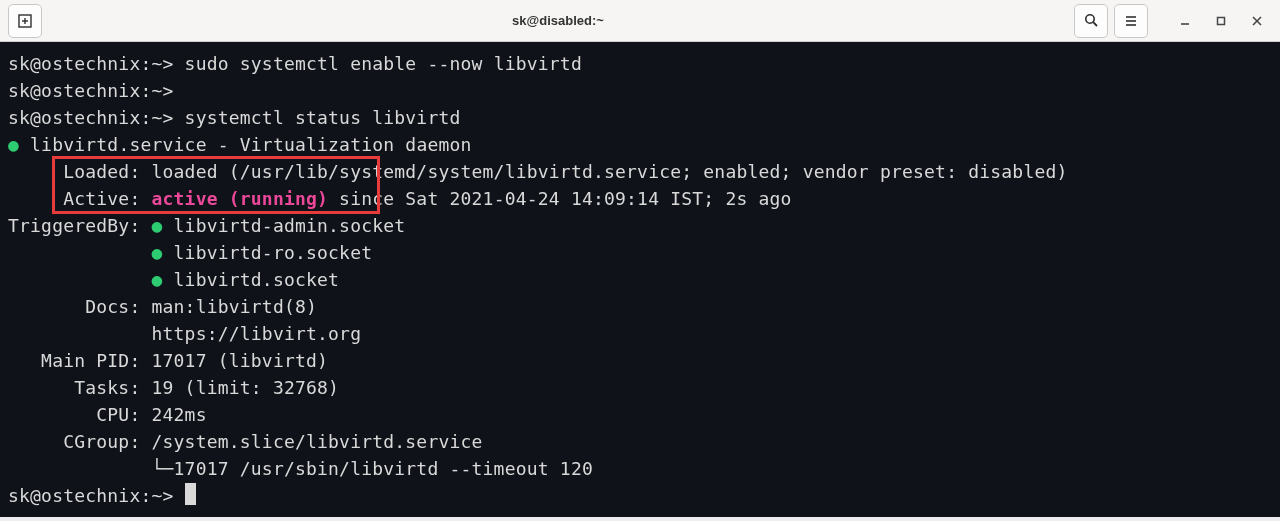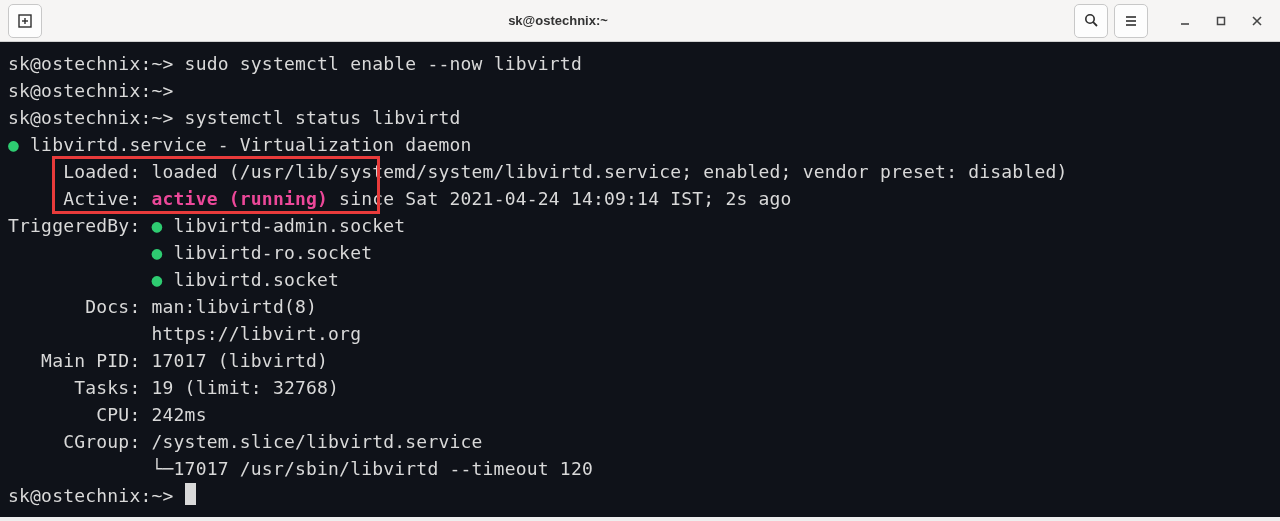--- a/index.html
+++ b/index.html
@@ -85,21 +85,21 @@
 <body>
 
 <div class="titlebar">
   <div class="tb-btn">
     <svg width="14" height="14" viewBox="0 0 14 14">
         <rect x="1" y="1" width="12" height="12" fill="none" stroke="#2e2e2e" stroke-width="1.4"></rect>
         <line x1="7" y1="4" x2="7" y2="10" stroke="#2e2e2e" stroke-width="1.4"></line>
         <line x1="4" y1="7" x2="10" y2="7" stroke="#2e2e2e" stroke-width="1.4"></line>
       </svg>
   </div>
-  <div class="tb-title">sk@ostechnix:~</div>
+  <div class="tb-title">sk@disabled:~</div>
   <div class="tb-btn">
     <svg width="15" height="15" viewBox="0 0 15 15">
         <circle cx="6" cy="6" r="4.2" fill="none" stroke="#2e2e2e" stroke-width="1.6"></circle>
         <line x1="9.2" y1="9.2" x2="13" y2="13" stroke="#2e2e2e" stroke-width="1.8"></line>
       </svg>
   </div>
   <div class="tb-btn">
     <svg width="14" height="14" viewBox="0 0 14 14">
         <line x1="2" y1="3" x2="12" y2="3" stroke="#2e2e2e" stroke-width="1.6"></line>
         <line x1="2" y1="7" x2="12" y2="7" stroke="#2e2e2e" stroke-width="1.6"></line>

